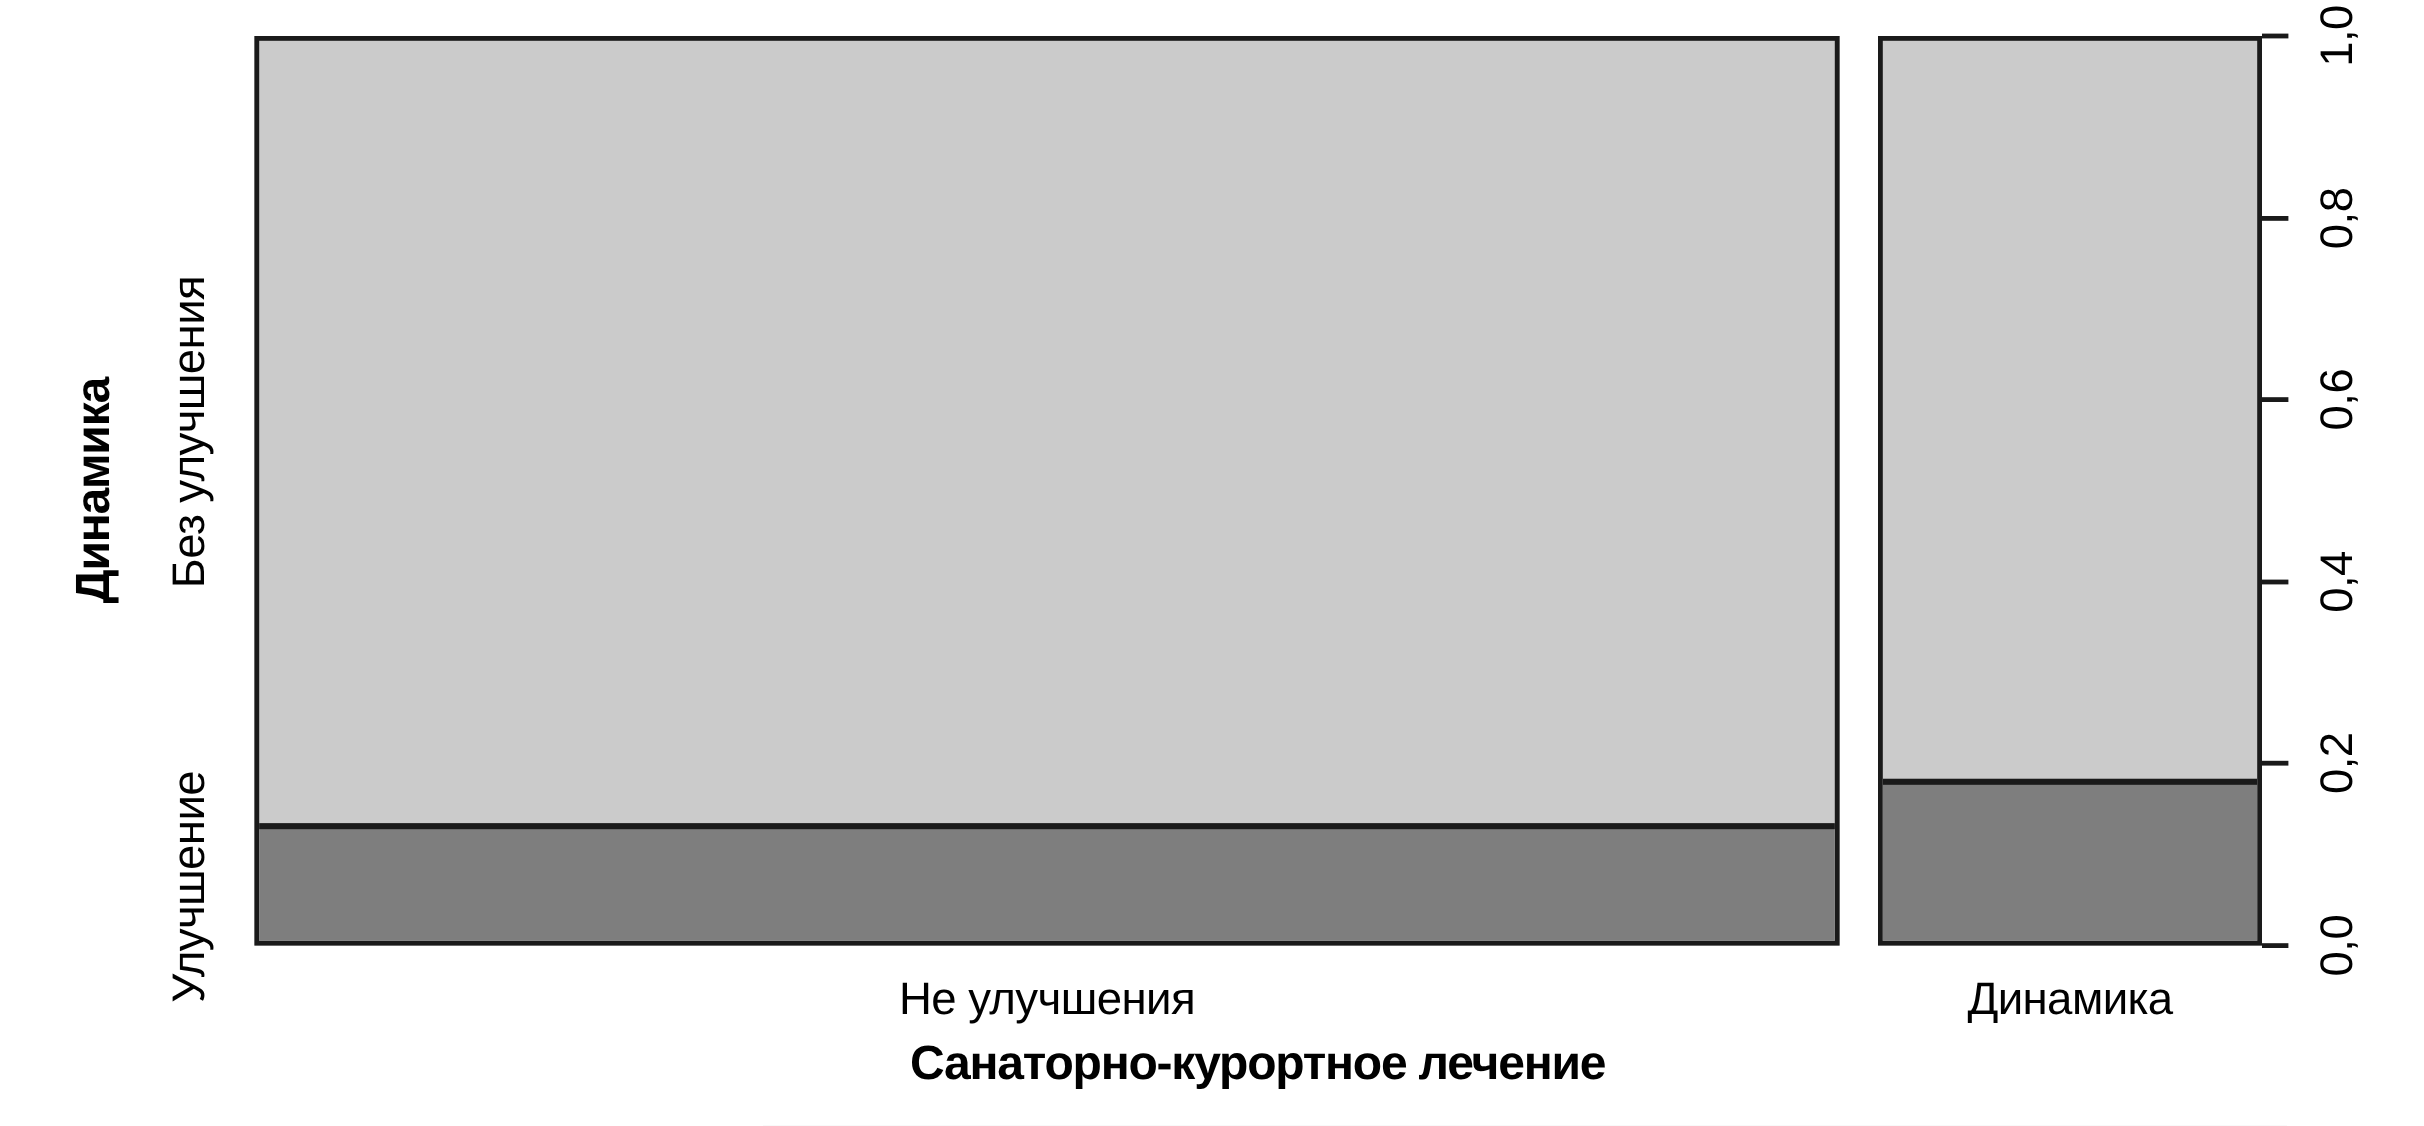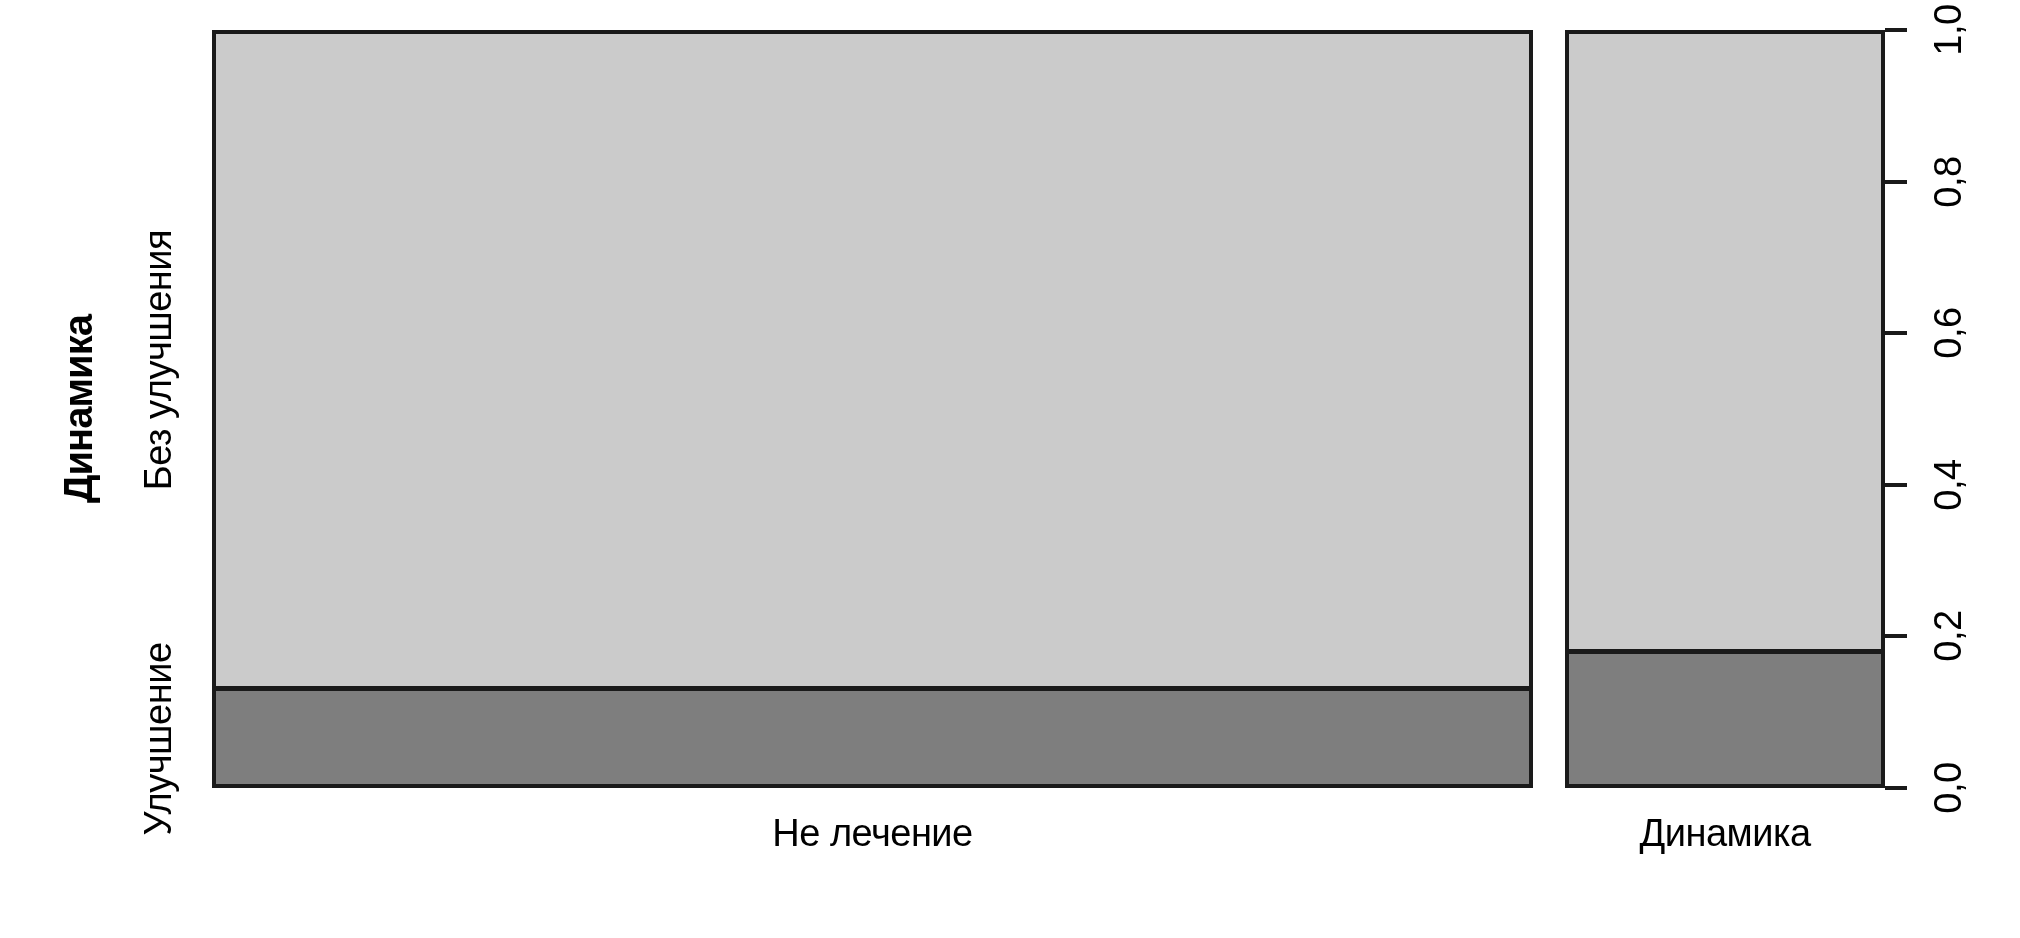--- a/index.html
+++ b/index.html
@@ -40,26 +40,27 @@
     box-sizing: border-box;
   }
   .tick { position: absolute; }
 </style>
 </head>
 <body>
 
 <div id="figure">
   <div id="plot-area" class="abs" style="left:212px; top:30px; width:1673px; height:758px;"></div>
 
+  <div class="lbl title center-x" id="x-title" style="left:1048px; top:866px;">Санаторно-курортное лечение</div>
 
   <div class="lbl title rot" id="y-title" style="left:78px; top:409px;">Динамика</div>
 <div class="bar" style="left: 212px; top: 30px; width: 1321px; height: 758px; border-color: rgb(26, 26, 26); background: rgb(203, 203, 203);">
       <div class="seg" style="bottom: 0px; height: 98px; background: rgb(126, 126, 126); border-top: 5px solid rgb(26, 26, 26);"></div>
     </div>
-    <div class="lbl center-x" style="left: 872.5px; top: 814px;">Не лечение</div>
+    <div class="lbl center-x" style="left: 872.5px; top: 814px;">Не улучшения</div>
     <div class="bar" style="left: 1565px; top: 30px; width: 320px; height: 758px; border-color: rgb(26, 26, 26); background: rgb(203, 203, 203);">
       <div class="seg" style="bottom: 0px; height: 135px; background: rgb(126, 126, 126); border-top: 5px solid rgb(26, 26, 26);"></div>
     </div>
     <div class="lbl center-x" style="left: 1725px; top: 814px;">Динамика</div>
     <div class="tick" style="left: 1885px; top: 786px; width: 22px; height: 4px; background: rgb(26, 26, 26);"></div>
     <div class="lbl rot" style="left: 1948px; top: 788px;">0,0</div>
     <div class="tick" style="left: 1885px; top: 634.4px; width: 22px; height: 4px; background: rgb(26, 26, 26);"></div>
     <div class="lbl rot" style="left: 1948px; top: 636.4px;">0,2</div>
     <div class="tick" style="left: 1885px; top: 482.8px; width: 22px; height: 4px; background: rgb(26, 26, 26);"></div>
     <div class="lbl rot" style="left: 1948px; top: 484.8px;">0,4</div>

